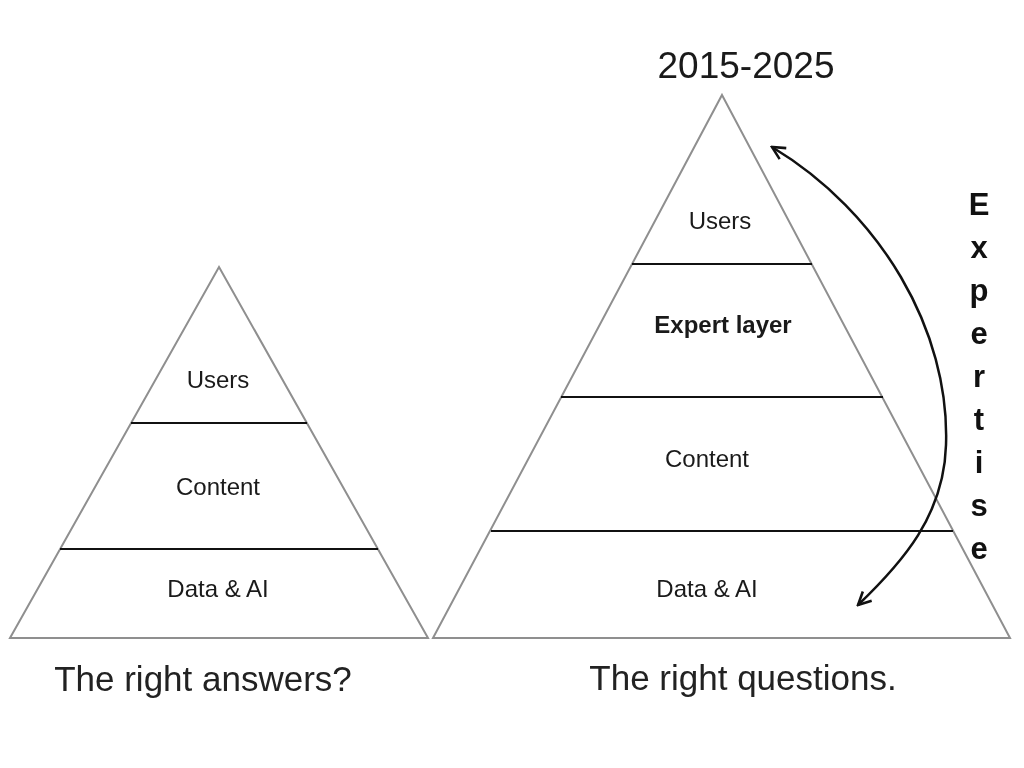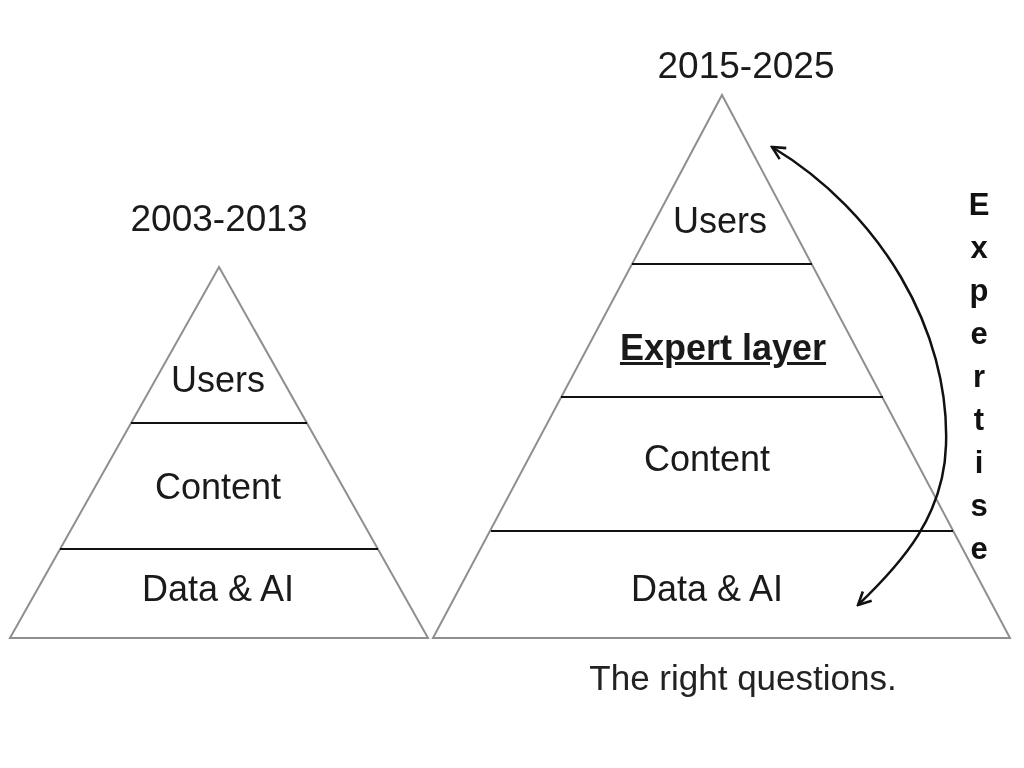--- a/index.html
+++ b/index.html
@@ -38,21 +38,21 @@
     stroke: #111111;
     stroke-width: 2.5;
   }
   .label {
     position: absolute;
     transform: translate(-50%, -50%);
     white-space: nowrap;
     text-align: center;
   }
   .t-title  { font-size: 37px; }
-  .t-layer  { font-size: 36px; }
+  .t-layer  { font-size: 24px; }
   .t-bold   { font-weight: bold; }
   .t-caption{ font-size: 35px; color: #222222; }
   .expertise {
     position: absolute;
     left: 979px;
     top: 376px;
     transform: translate(-50%, -50%);
     display: flex;
     flex-direction: column;
     align-items: center;
@@ -79,28 +79,28 @@
     <line class="divider" x1="60" y1="549" x2="378" y2="549"></line>
 
     <polygon class="outline" points="722,95 1010,638 433,638"></polygon>
     <line class="divider" x1="632" y1="264" x2="812" y2="264"></line>
     <line class="divider" x1="561" y1="397" x2="883" y2="397"></line>
     <line class="divider" x1="491" y1="531" x2="953" y2="531"></line>
 
     <path class="arrow" d="M 772 147 C 880 212, 950 330, 946 445 C 944 515, 903 562, 858 605" marker-start="url(#arrowhead)" marker-end="url(#arrowhead)"></path>
   </svg>
 
-  <div class="label t-title" style="left:219px; top:219px;">2003-2013</div>
   <div class="label t-layer" style="left:218px; top:380px;">Users</div>
   <div class="label t-layer" style="left:218px; top:487px;">Content</div>
   <div class="label t-layer" style="left:218px; top:589px;">Data &amp; AI</div>
+  <div class="label t-caption" style="left:203px; top:679px;">The right answers?</div>
 
   <div class="label t-title" style="left:727px; top:66px;margin-left:19px;">2015-2025</div>
   <div class="label t-layer" style="left:720px; top:221px;">Users</div>
-  <div class="label t-layer t-bold" style="left:723px; top:348px;text-decoration:underline;">Expert layer</div>
+  <div class="label t-layer t-bold" style="left:723px; top:325px;">Expert layer</div>
   <div class="label t-layer" style="left:707px; top:459px;">Content</div>
   <div class="label t-layer" style="left:707px; top:589px;">Data &amp; AI</div>
   <div class="label t-caption" style="left:707px; top:678px;margin-left:36px;">The right questions.</div>
 
   <div class="expertise">
     <span>E</span>
     <span>x</span>
     <span>p</span>
     <span>e</span>
     <span>r</span>

